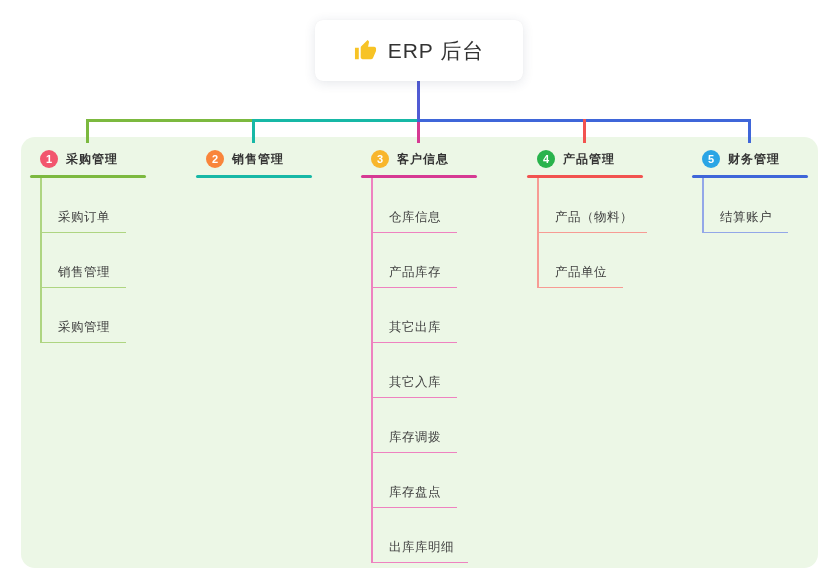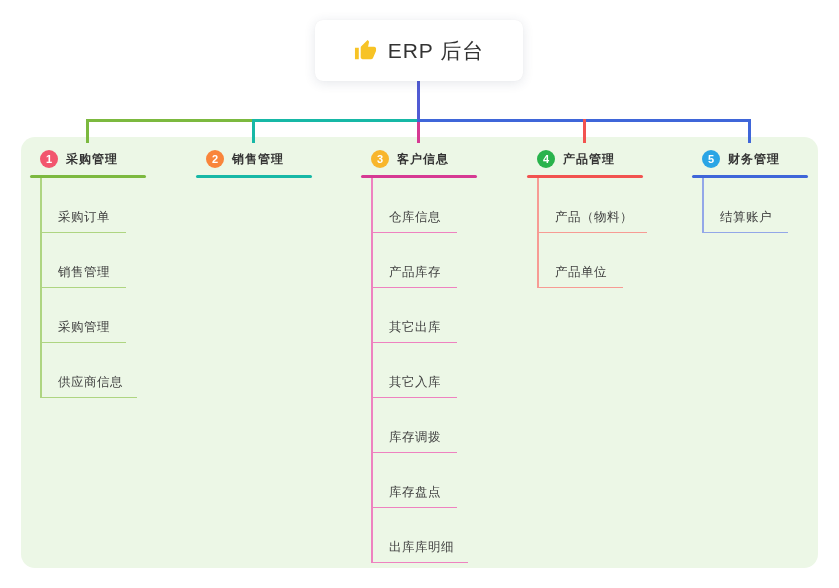--- a/index.html
+++ b/index.html
@@ -82,21 +82,20 @@
     <div class="head">
       <span class="badge">1</span>
       <span class="blabel">采购管理</span>
     </div>
     <div class="bar"></div>
     <div class="children">
       <div class="spine"></div>
       <div class="child">采购订单</div>
       <div class="child">销售管理</div>
       <div class="child">采购管理</div>
-      <div class="child">供应商信息</div>
     </div>
   </div>
 
   <div class="branch b2" style="--badge: #f9853b; --line: #17b8a6; --sub: #79d0c2;">
     <div class="head">
       <span class="badge">2</span>
       <span class="blabel">销售管理</span>
     </div>
     <div class="bar"></div>
   </div>

